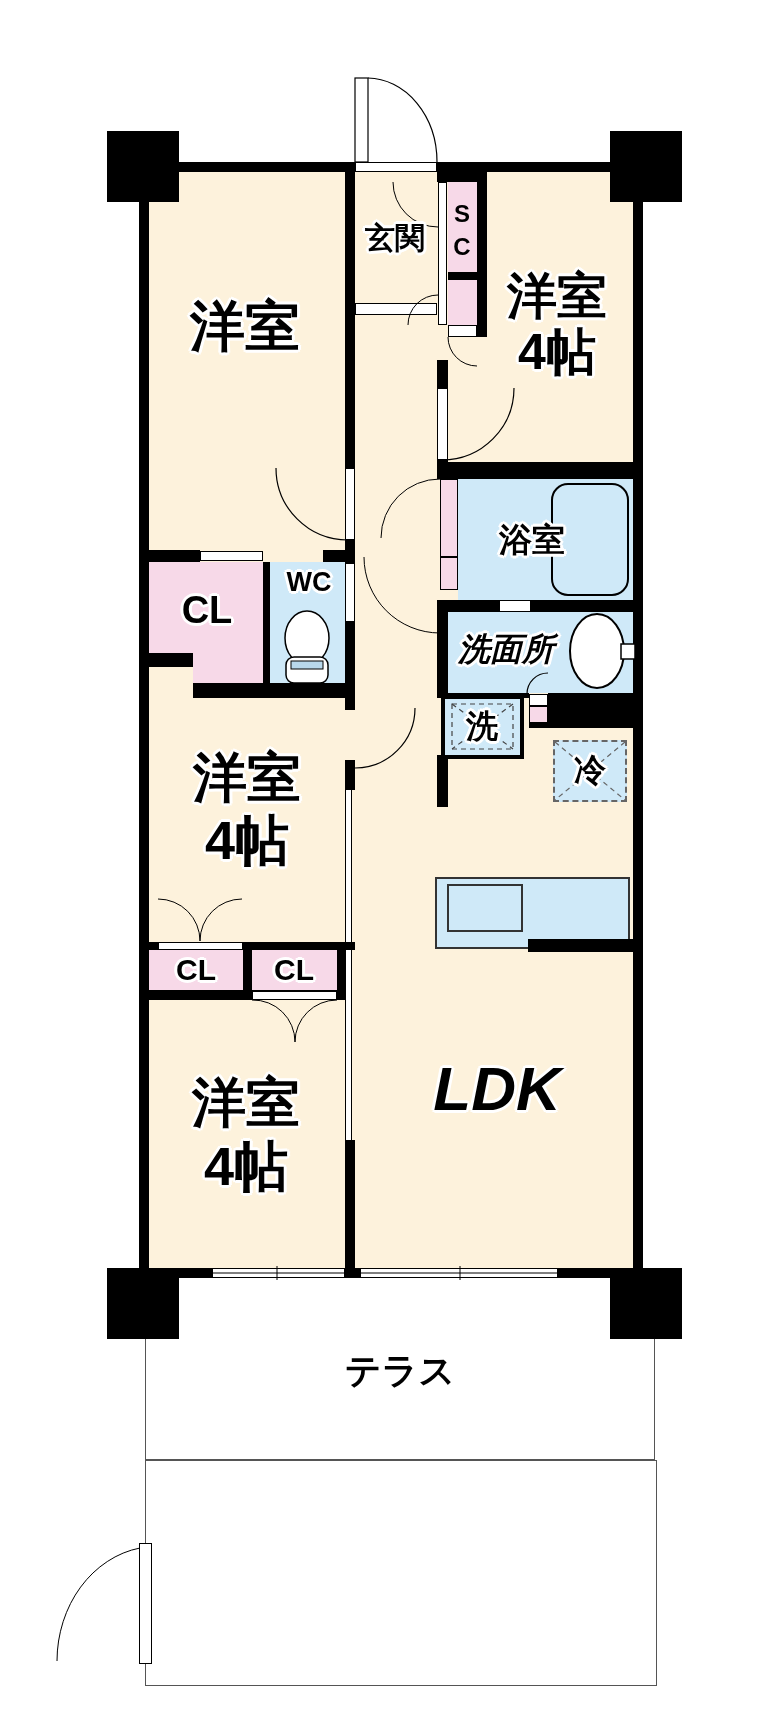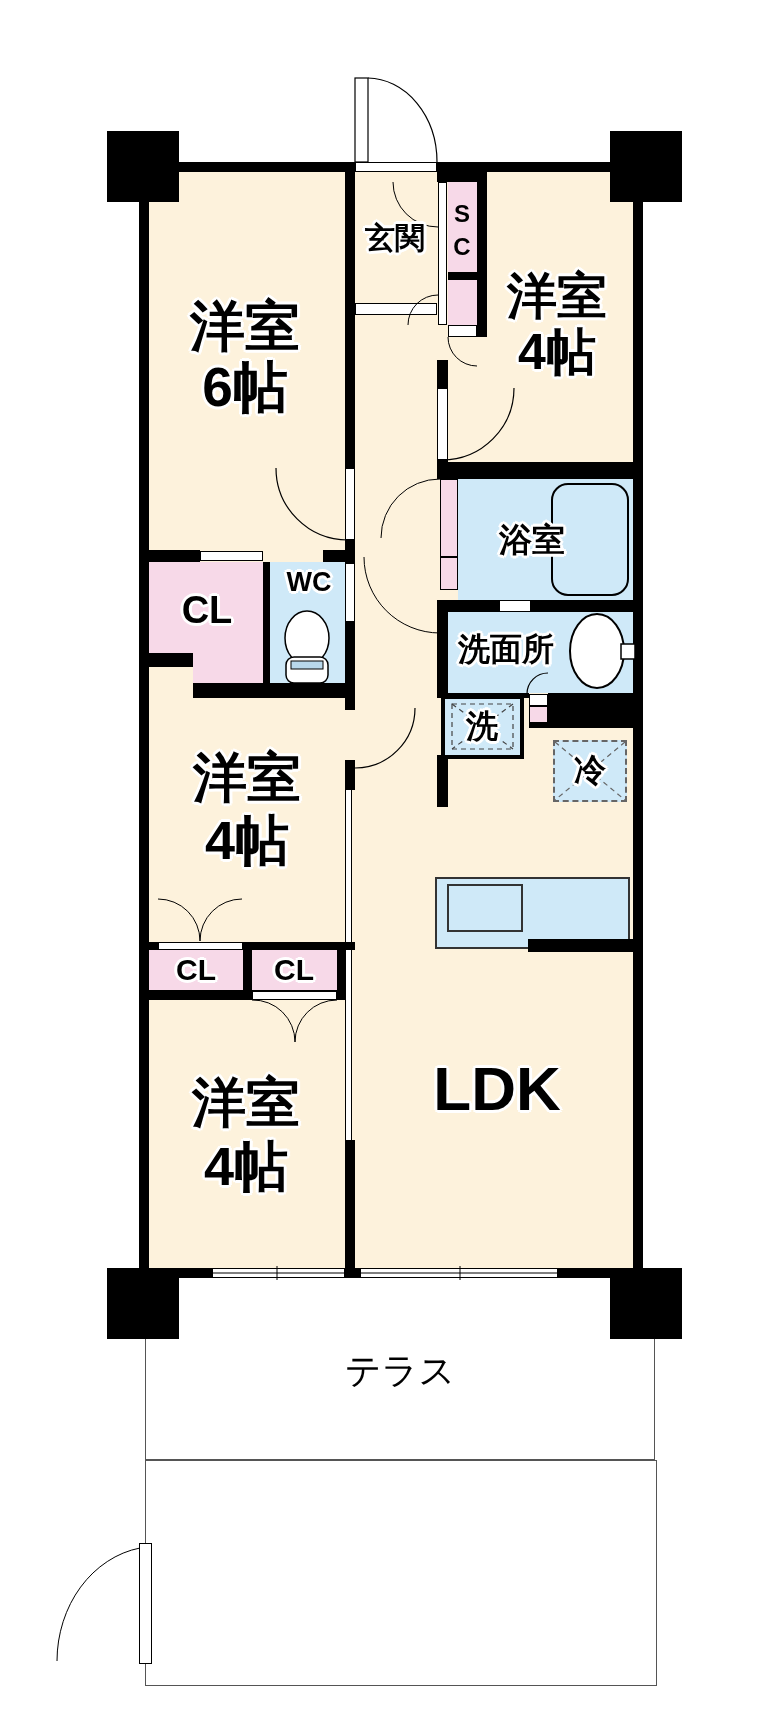--- a/index.html
+++ b/index.html
@@ -162,43 +162,42 @@
     <line x1="555" y1="742" x2="625" y2="800" stroke="#666" stroke-width="1.2" stroke-dasharray="5,4"></line>
     <line x1="625" y1="742" x2="555" y2="800" stroke="#666" stroke-width="1.2" stroke-dasharray="5,4"></line>
 
     <line x1="212" y1="1273" x2="345" y2="1273" stroke="#000" stroke-width="1"></line>
     <line x1="360" y1="1273" x2="558" y2="1273" stroke="#000" stroke-width="1"></line>
     <line x1="277" y1="1266" x2="277" y2="1280" stroke="#000" stroke-width="1"></line>
     <line x1="460" y1="1266" x2="460" y2="1280" stroke="#000" stroke-width="1"></line>
   </svg>
 
   <div class="lbl" style="left:245px;top:327px;font-size:55px;">洋室</div>
-  <div class="lbl" style="left:245px;top:388px;font-size:55px;">6帖</div>
 
   <div class="lbl" style="left:557px;top:296px;font-size:50px;">洋室</div>
   <div class="lbl" style="left:557px;top:352px;font-size:50px;">4帖</div>
 
   <div class="lbl" style="left:247px;top:778px;font-size:54px;">洋室</div>
   <div class="lbl" style="left:247px;top:841px;font-size:54px;">4帖</div>
 
   <div class="lbl" style="left:246px;top:1103px;font-size:54px;">洋室</div>
   <div class="lbl" style="left:246px;top:1167px;font-size:54px;">4帖</div>
 
-  <div class="lbl" style="left:497px;top:1088px;font-size:62px;">LDK</div>
+  <div class="lbl" style="left:497px;top:1088px;font-size:62px;font-style:italic;">LDK</div>
 
   <div class="lbl" style="left:395px;top:238px;font-size:30px;">玄関</div>
   <div class="lbl plain" style="left:462px;top:214px;font-size:24px;">S</div>
   <div class="lbl plain" style="left:462px;top:247px;font-size:24px;">C</div>
 
   <div class="lbl" style="left:309px;top:582px;font-size:27px;">WC</div>
   <div class="lbl" style="left:207px;top:610px;font-size:38px;">CL</div>
 
   <div class="lbl" style="left:508px;top:540px;font-size:33px;margin-left:24px;">浴室</div>
-  <div class="lbl" style="left:506px;top:650px;font-size:32px;">洗面所</div>
+  <div class="lbl" style="left:506px;top:650px;font-size:32px;font-style:italic;">洗面所</div>
   <div class="lbl" style="left:482px;top:727px;font-size:32px;">洗</div>
   <div class="lbl" style="left:590px;top:771px;font-size:32px;">冷</div>
 
   <div class="lbl" style="left:196px;top:970px;font-size:30px;">CL</div>
   <div class="lbl" style="left:294px;top:970px;font-size:30px;">CL</div>
 
-  <div class="lbl plain" style="left:400px;top:1371px;font-size:36px;font-weight:normal;">テラス</div>
+  <div class="lbl plain" style="left:400px;top:1371px;font-size:36px;font-weight:bold;">テラス</div>
 
 </div>
 
 </body></html>

